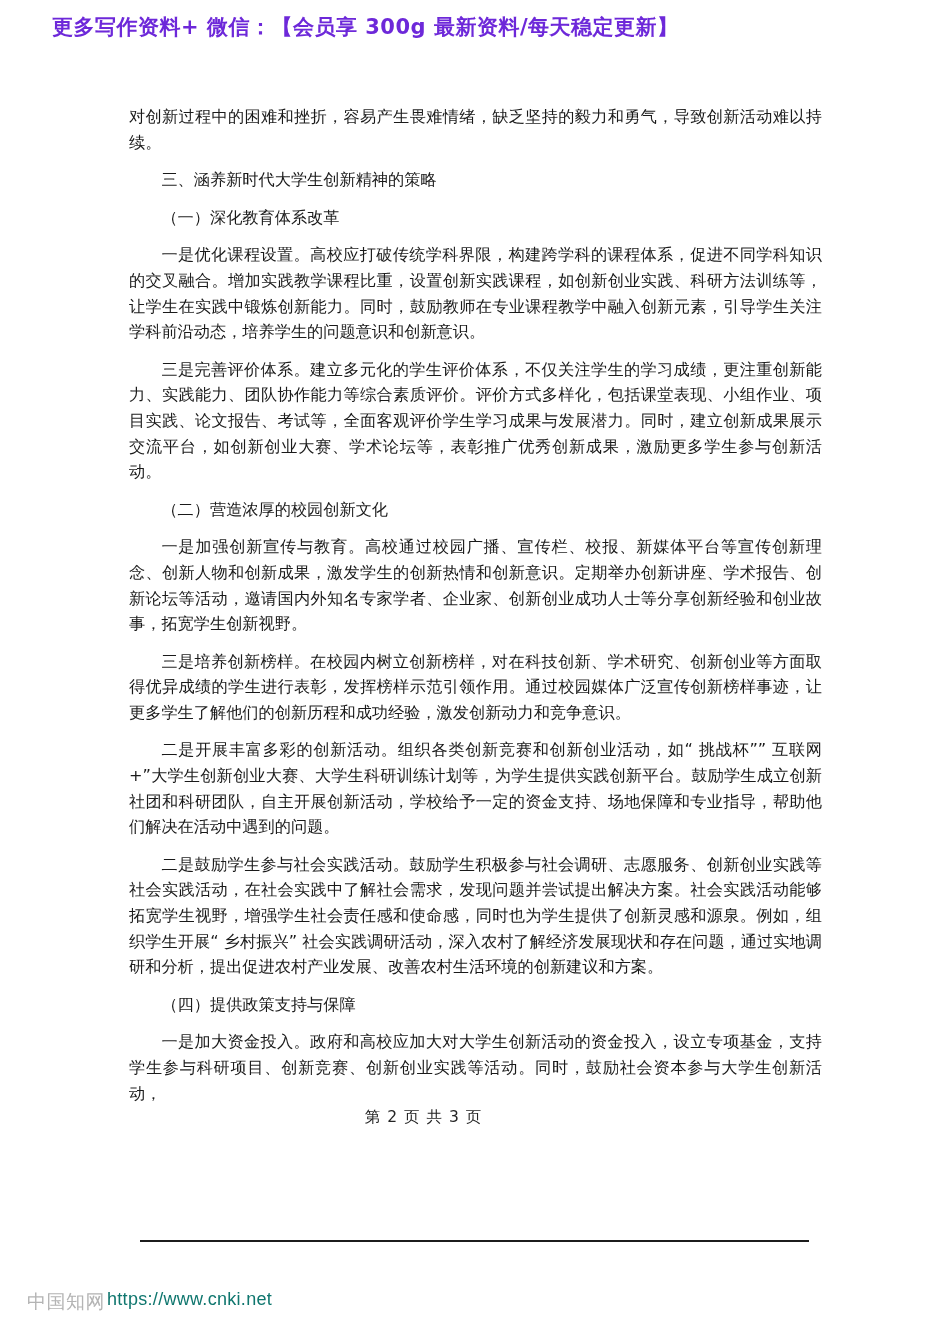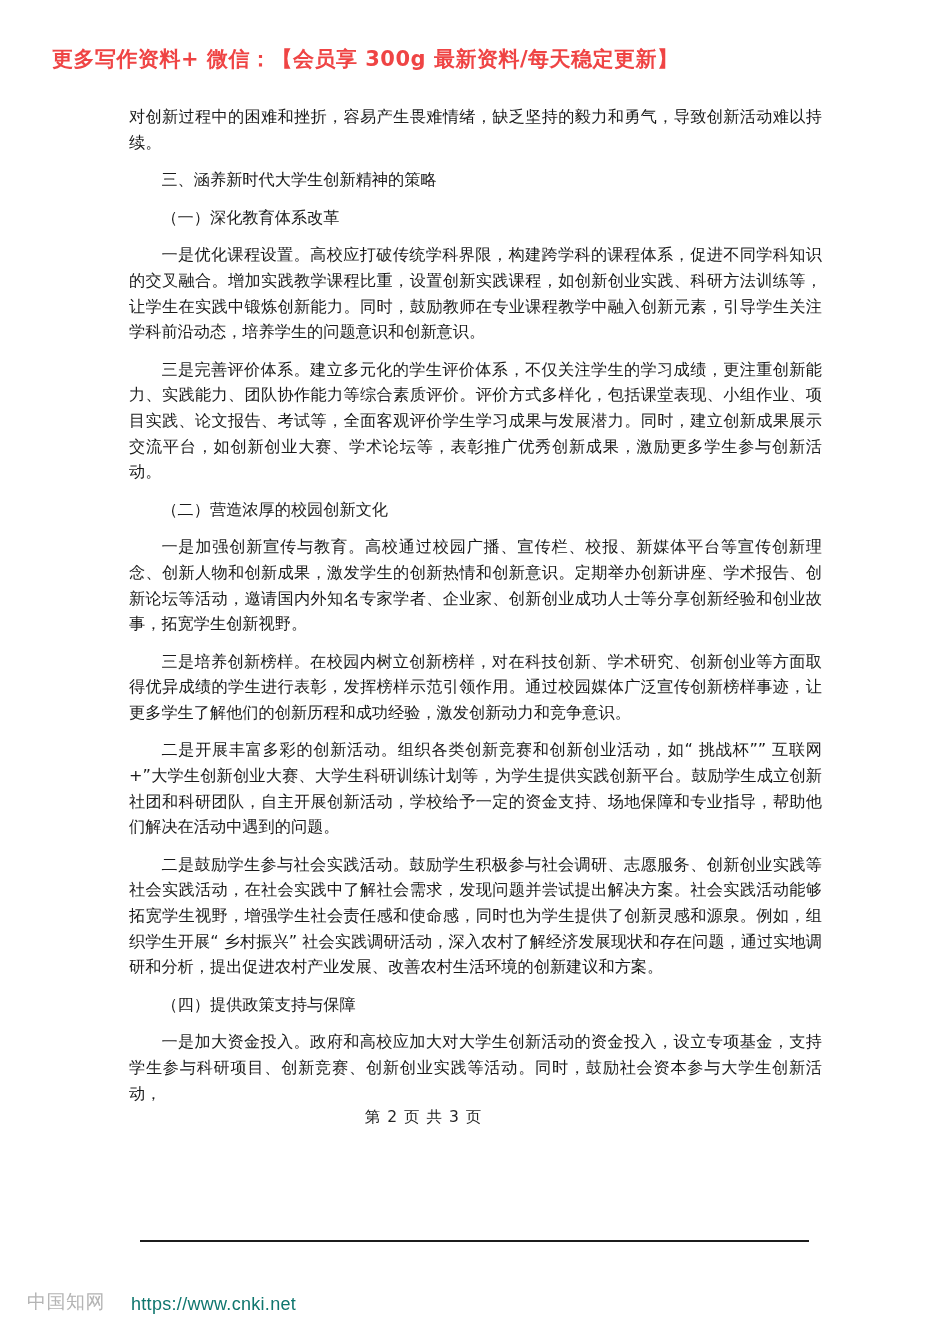--- a/index.html
+++ b/index.html
@@ -23,24 +23,23 @@
 
   
   .promo {
     position: absolute;
     left: 52px;
     top: 12px;
     width: 860px;
     font-size: 21px;
     line-height: 30px;
     font-weight: bold;
-    color: #ef4444;
+    color: #6d28d9;
     letter-spacing: 0.5px;
     white-space: nowrap;
-    margin-top: 32px;
   }
 
   
   .doc-body {
     position: absolute;
     left: 117px;
     top: 92px;
     width: 717px;
     font-size: 16.2px;
     line-height: 25.6px;
@@ -85,22 +84,22 @@
     height: 2px;
     background: #1c1c1c;
   }
 
   
   .cnki {
     position: absolute;
     left: 27px;
     top: 1289px;
     display: flex;
-    align-items: flex-end;
-    gap: 26px;
+    align-items: flex-start;
+    gap: 2px;
     color: #b6b6b6;
   }
   .cnki-name {
     font-size: 19px;
     letter-spacing: 0.5px;
     color: #b4b4b4;
   }
   .cnki-url {
     font-size: 18px;
     letter-spacing: 0.3px;

